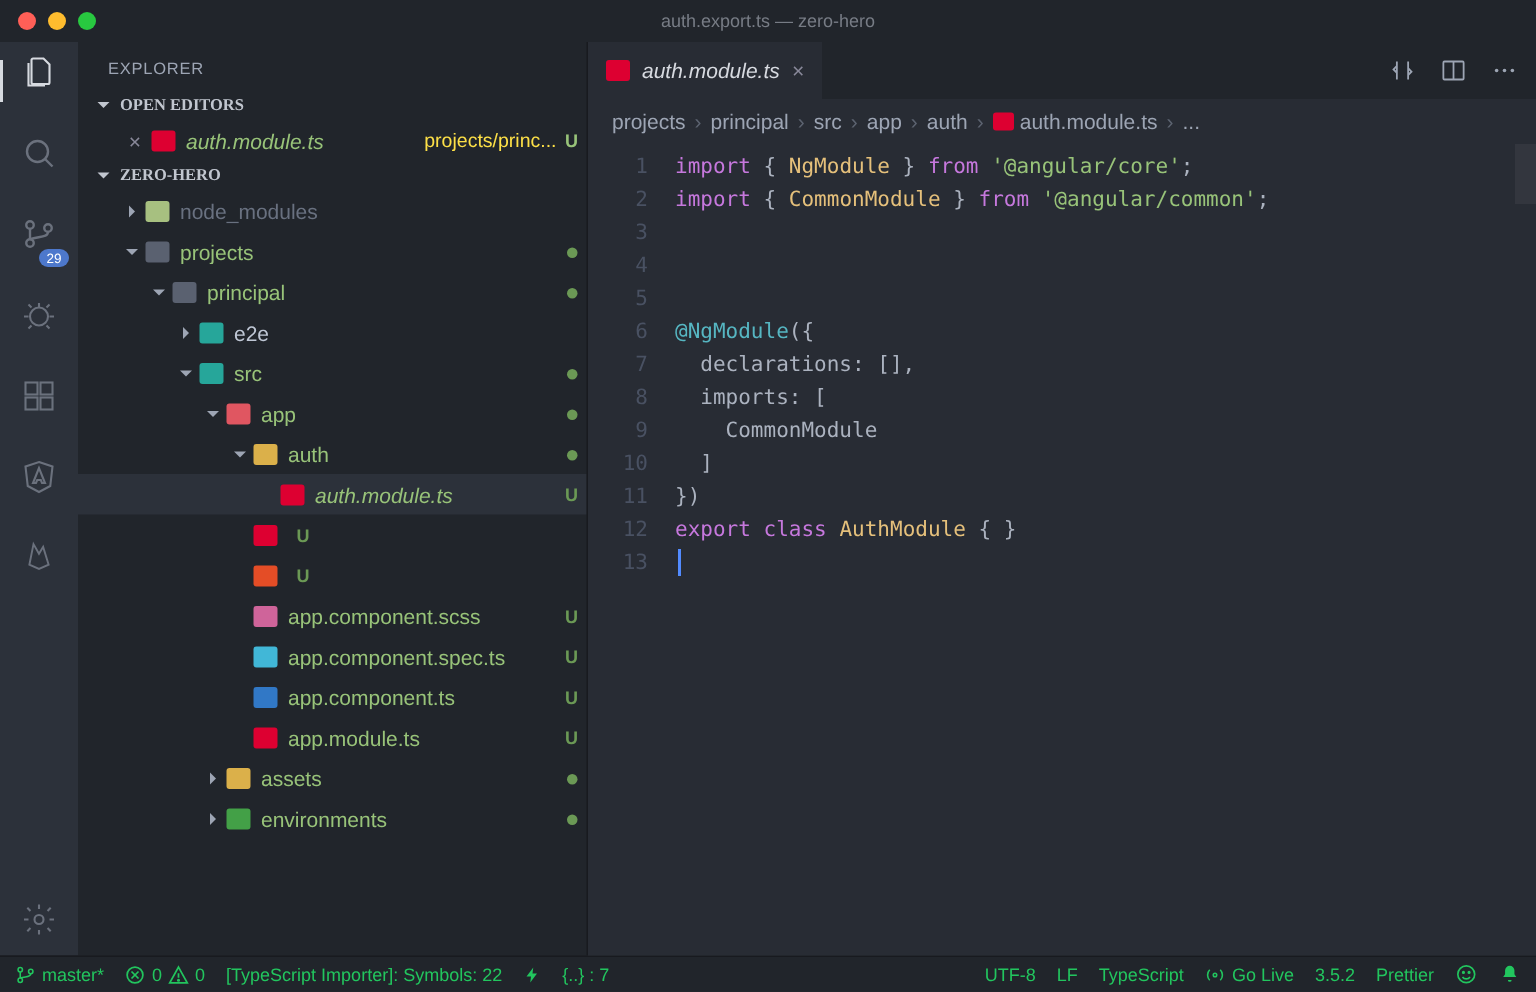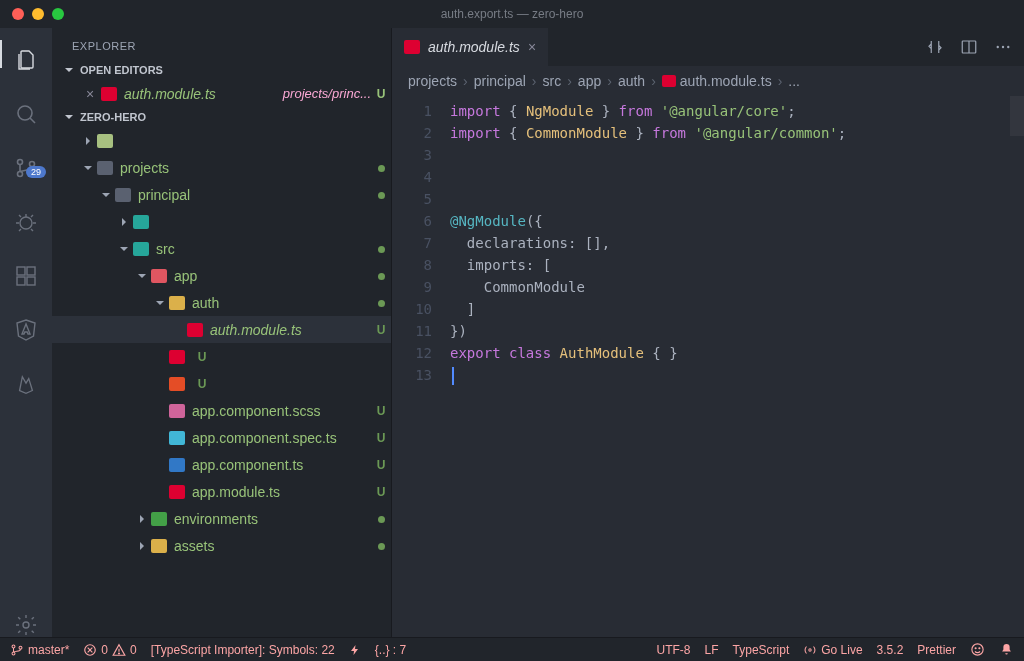--- a/index.html
+++ b/index.html
@@ -30,44 +30,44 @@
   .main { flex:1; display:flex; min-height:0; }
 
   
   .activitybar {
     width: 52px;
     background: #2c313a;
     display: flex; flex-direction: column; align-items: center;
     padding-top: 8px; gap: 18px;
     color: #6b717d;
   }
-  .activitybar .abicon { width:52px; height:36px; display:flex; align-items:flex-end; justify-content:center; cursor:pointer; position:relative; }
+  .activitybar .abicon { width:52px; height:36px; display:flex; align-items:flex-start; justify-content:center; cursor:pointer; position:relative; }
   .activitybar .abicon.active { color:#d7dae0; }
   .activitybar .abicon.active::before { content:""; position:absolute; left:0; top:4px; bottom:4px; width:2px; background:#d7dae0; }
   .activitybar .spacer { flex:1; }
   .badge { position:absolute; bottom:2px; right:6px; background:#4d78cc; color:#fff; font-size:9px; padding:1px 5px; border-radius:8px; }
 
   
   .sidebar { width: 340px; background:#21252b; display:flex; flex-direction:column; border-right:1px solid #181a1f; }
   .sidebar-title { font-size:11px; letter-spacing:0.5px; color:#9da5b4; padding:12px 18px 8px 20px; text-transform:uppercase; }
-  .section-header { display:flex; align-items:flex-end; gap:4px; font-size:11px; font-weight:700; color:#c1c6cf; padding:4px 10px; cursor:pointer; text-transform:uppercase; }
+  .section-header { display:flex; align-items:flex-end; gap:4px; font-size:11px; font-weight:700; color:#c1c6cf; padding:4px 10px; cursor:pointer; text-transform:uppercase;font-family:Liberation Serif, serif; }
   .chev { width:14px; display:inline-flex; justify-content:center; transform-origin:center; transition:transform .1s; }
   .chev.collapsed svg { transform: rotate(-90deg); }
   .tree { flex:1; overflow:auto; padding-bottom:6px; }
   .row { display:flex; align-items:center; height:27px; color:#bfc7d5; cursor:pointer; font-size:14px; position:relative; }
   .row.selected { background:#2c313a; }
   .row.dimmed { color:#697180; }
   .row .row-chev { width:16px; display:flex; justify-content:center; color:#9da5b4; }
   .row .icon { width:18px; height:18px; margin-right:6px; display:flex; align-items:center; justify-content:center; }
   .row .name { flex:1; overflow:hidden; text-overflow:ellipsis; white-space:nowrap; }
   .row .name.italic { font-style: italic; }
   .row .tail { width:20px; text-align:center; color:#6b9955; font-weight:600; font-size:12px; }
   .row .tail.dot::before{ content:""; display:inline-block; width:7px; height:7px; border-radius:50%; background:#6b9955; }
   .row .xclose { width:20px; text-align:center; color:#889; }
-  .row .extra-path { color:#f9a8d4; font-style:italic; font-size:13px; margin-left:6px; } .indent-1{padding-left:28px} .indent-2{padding-left:46px}
+  .row .extra-path { color:#fde047; font-size:13px; margin-left:6px; } .indent-1{padding-left:28px} .indent-2{padding-left:46px}
   .indent-3{padding-left:64px} .indent-4{padding-left:82px} .indent-5{padding-left:100px}
   .indent-6{padding-left:118px}
   .git-u { color:#98c379 !important; }
 
   
   .editor { flex:1; display:flex; flex-direction:column; min-width:0; background:#282c34; }
   .tabs-row { display:flex; align-items:stretch; height:38px; background:#21252b; }
   .tab { display:flex; align-items:center; padding:0 12px; gap:8px; background:#282c34; color:#d7dae0; cursor:pointer; font-style: italic; font-size: 14px; }
   .tab .icon { width:16px; height:16px; display:flex; align-items:center; justify-content:center; }
   .tab-actions { margin-left:auto; display:flex; align-items:center; gap:16px; padding-right:12px; color:#9da5b4; }
@@ -82,21 +82,21 @@
   .gutter .ln { height:22px; }
   .code { flex:1; padding:4px 0 0 0; white-space:pre; color:#abb2bf; overflow:auto; }
   .code .line { height:22px; }
   .cursor-line::after { content:""; display:inline-block; width:2px; height:18px; background:#528bff; vertical-align:middle; margin-left:2px; }
 
   .tok-kw { color:#c678dd; } .tok-fn{color:#56b6c2;} .tok-ty{color:#e5c07b;} .tok-str{color:#98c379;} .tok-at{color:#56b6c2;}
 
   .minimap-slider { position:absolute; right:0; top:0; width:14px; height:40px; background:rgba(200,200,200,0.07); }
 
   
-  .statusbar { height:24px; background:#21252b; border-top:1px solid #181a1f; display:flex; align-items:center; font-size:12px; color:#fca5a5; padding:0 10px; gap:14px; }
+  .statusbar { height:24px; background:#21252b; border-top:1px solid #181a1f; display:flex; align-items:center; font-size:12px; color:#22c55e; padding:0 10px; gap:14px; }
   .statusbar .sitem { display:flex; align-items:center; gap:4px; cursor:pointer; }
   .statusbar .spacer { flex:1; }
 
   
   .fi { width:16px; height:14px; border-radius:2px; display:inline-block; }
   .fi-folder-green { background:#a7c080; }
   .fi-folder-yellow { background:#dbb04a; }
   .fi-folder-open { background:#5a6170; }
   .fi-folder-teal { background:#26a69a; }
   .fi-folder-red { background:#e05661; }
@@ -213,20 +213,21 @@
     <div class="tree" id="tree">
         <div class="row indent-1 dimmed">
           <span class="row-chev">
             <svg width="12" height="12" viewBox="0 0 12 12" fill="currentColor" style="transform: rotate(-90deg);">
               <path d="M2 4l4 4 4-4z"></path>
             </svg>
           </span>
           <span class="icon">
             <span class="fi fi-folder-green"></span>
           </span>
+          <span class="name">node_modules</span>
           <span class="tail"></span>
         </div>
         <div class="row indent-1">
           <span class="row-chev">
             <svg width="12" height="12" viewBox="0 0 12 12" fill="currentColor">
               <path d="M2 4l4 4 4-4z"></path>
             </svg>
           </span>
           <span class="icon">
             <span class="fi fi-folder-open"></span>
@@ -248,20 +249,21 @@
         </div>
         <div class="row indent-3">
           <span class="row-chev">
             <svg width="12" height="12" viewBox="0 0 12 12" fill="currentColor" style="transform: rotate(-90deg);">
               <path d="M2 4l4 4 4-4z"></path>
             </svg>
           </span>
           <span class="icon">
             <span class="fi fi-folder-teal"></span>
           </span>
+          <span class="name">e2e</span>
           <span class="tail"></span>
         </div>
         <div class="row indent-3">
           <span class="row-chev">
             <svg width="12" height="12" viewBox="0 0 12 12" fill="currentColor">
               <path d="M2 4l4 4 4-4z"></path>
             </svg>
           </span>
           <span class="icon">
             <span class="fi fi-folder-teal"></span>
@@ -347,35 +349,35 @@
           <span class="name git-u">app.module.ts</span>
           <span class="tail">U</span>
         </div>
         <div class="row indent-4">
           <span class="row-chev">
             <svg width="12" height="12" viewBox="0 0 12 12" fill="currentColor" style="transform: rotate(-90deg);">
               <path d="M2 4l4 4 4-4z"></path>
             </svg>
           </span>
           <span class="icon">
+            <span class="fi fi-folder-yellow"></span>
+          </span>
+          <span class="name git-u">assets</span>
+          <span class="tail dot"></span>
+        </div>
+        <div class="row indent-4">
+          <span class="row-chev">
+            <svg width="12" height="12" viewBox="0 0 12 12" fill="currentColor" style="transform: rotate(-90deg);">
+              <path d="M2 4l4 4 4-4z"></path>
+            </svg>
+          </span>
+          <span class="icon">
             <span class="fi fi-folder-green2"></span>
           </span>
           <span class="name git-u">environments</span>
-          <span class="tail dot"></span>
-        </div>
-        <div class="row indent-4">
-          <span class="row-chev">
-            <svg width="12" height="12" viewBox="0 0 12 12" fill="currentColor" style="transform: rotate(-90deg);">
-              <path d="M2 4l4 4 4-4z"></path>
-            </svg>
-          </span>
-          <span class="icon">
-            <span class="fi fi-folder-yellow"></span>
-          </span>
-          <span class="name git-u">assets</span>
           <span class="tail dot"></span>
         </div>
       </div>
 
   </div>
 
   <div class="editor">
     <div class="tabs-row">
       <div class="tab">
         <span class="icon">

